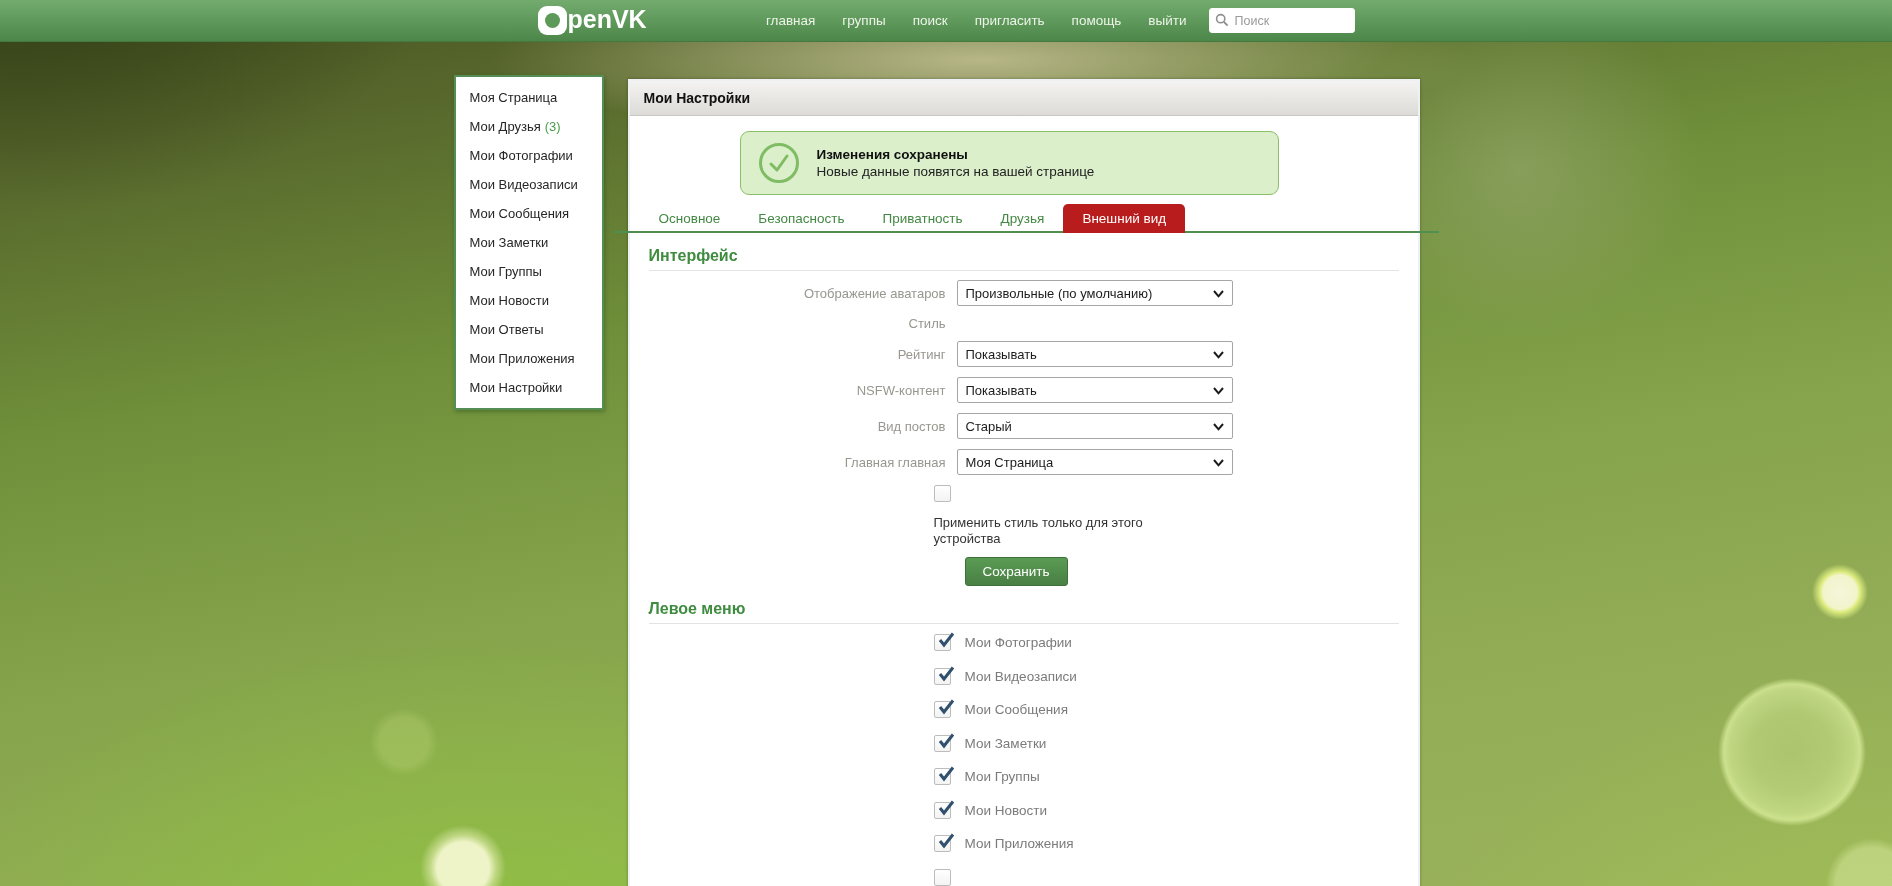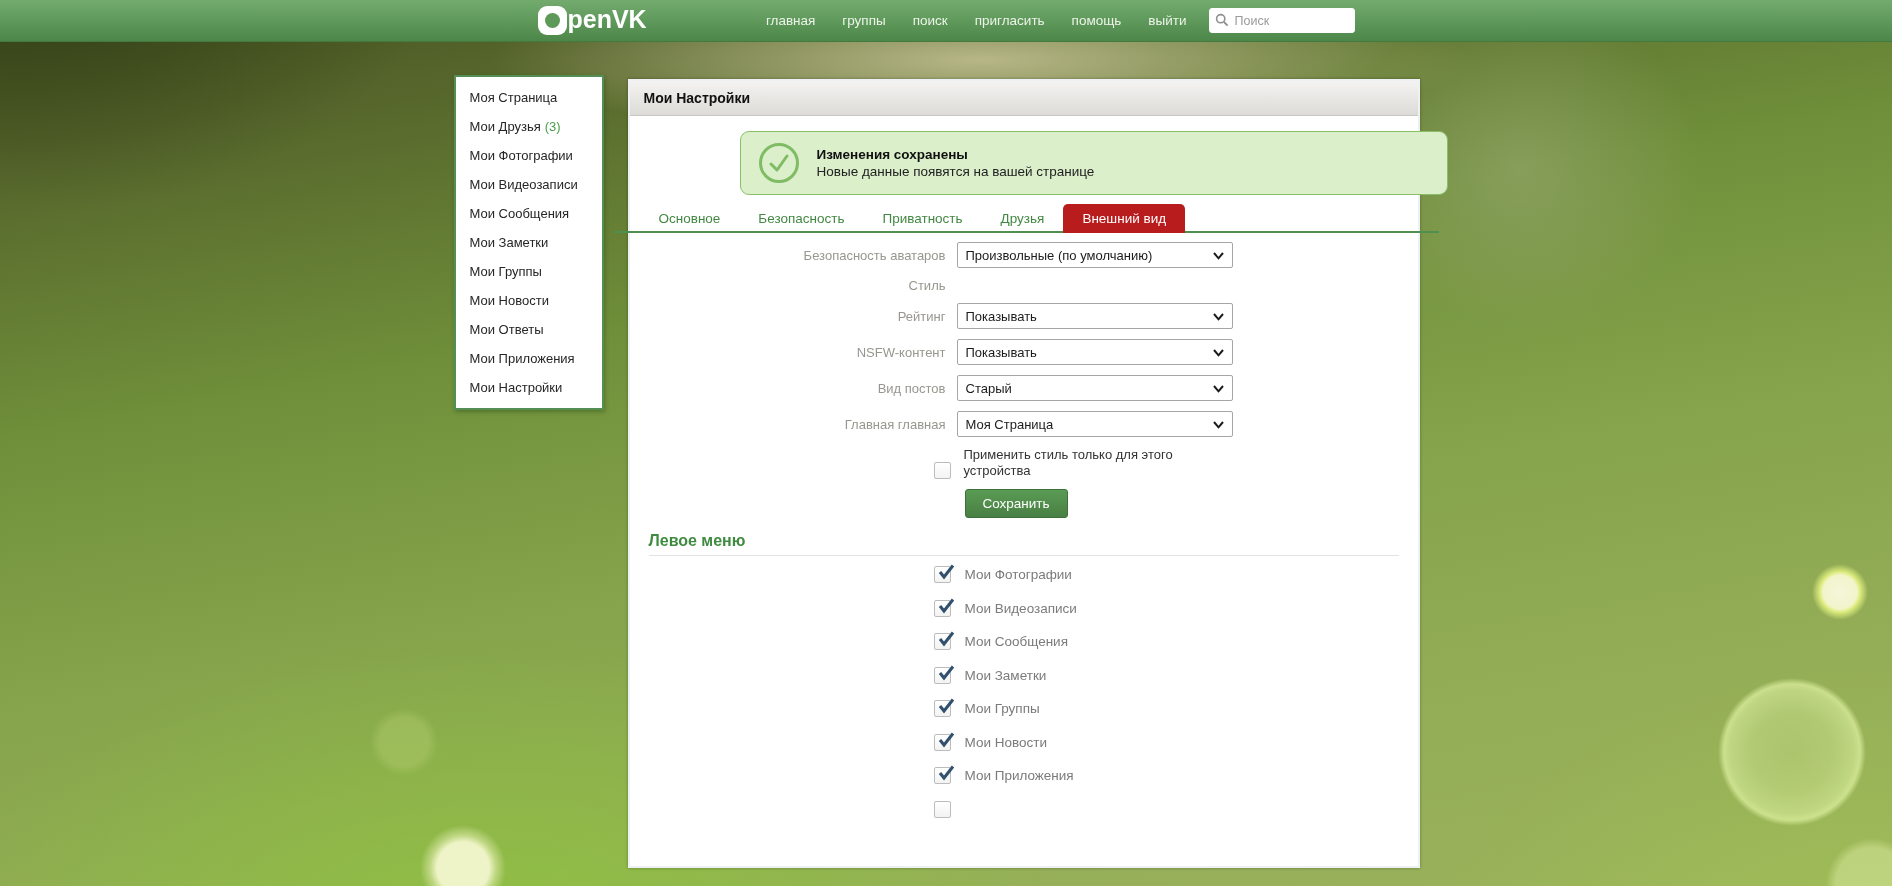--- a/index.html
+++ b/index.html
@@ -42,21 +42,21 @@
   
   .sidebar { width:150px; background:#fff; border:2px solid #548e54; box-shadow:1px 2px 4px rgba(20,60,10,.35); padding:6px 0; flex:none; }
   .side-item { display:block; padding:6px 14px; font-size:13px; line-height:17px; color:#262626; }
   .side-item .count { color:#4a9e4a; margin-left:4px; }
 
   
   .panel { width:792px; margin-left:24px; margin-top:4px; background:#fff; border:2px solid #edf1f4; box-shadow:0 0 3px rgba(0,0,0,.3); padding-bottom:40px; position:relative; }
   .panel-header { background:linear-gradient(#f4f3f1, #dcdbd7); border-bottom:1px solid #c6c6c2; padding:9px 14px; font-weight:bold; font-size:14px; color:#111; }
 
   
-  .alert { width:708px; margin:15px 0 0 110px; background:#dbefcb; border:1px solid #8abf68; border-radius:9px; display:flex; align-items:center; gap:17px; padding:10px 17px; min-height:62px; }
+  .alert { width:539px; margin:15px 0 0 110px; background:#dbefcb; border:1px solid #8abf68; border-radius:9px; display:flex; align-items:center; gap:17px; padding:10px 17px; min-height:62px; }
   .alert-title { font-weight:bold; font-size:13.5px; color:#101010; }
   .alert-text { font-size:13.5px; color:#222; margin-top:2px; }
 
   
   .tabs { display:flex; margin-top:9px; padding-left:10px; position:relative; }
   .tabs::after { content:""; position:absolute; bottom:0; left:-16px; right:-21px; height:2px; background:#4f8f4f; }
   .tab { padding:7px 19px; font-size:13.5px; color:#438843; }
   .tab.active { background:#b91c1c; color:#fff; border-radius:5px 5px 0 0; position:relative; z-index:1; }
 
   .content { padding:0 19px; }
@@ -65,21 +65,21 @@
   
   .form { margin-top:9px; }
   .frow { display:flex; align-items:center; margin-bottom:10px; }
   .flabel { width:308px; text-align:right; padding-right:11px; font-size:13px; color:#97968f; }
   .select { width:276px; height:26px; border:1px solid #a6a6a6; border-radius:2px; background:#fff; display:flex; align-items:center; padding:0 26px 0 8px; font-size:13px; color:#1c1c1c; position:relative; cursor:pointer; }
   .select svg { position:absolute; right:8px; top:9px; }
 
   .cb { width:17px; height:17px; border:1px solid #bcbcbc; border-radius:2px; background:linear-gradient(#fff,#f3f3f3); flex:none; position:relative; }
   .cb svg { position:absolute; left:1px; top:-5px; overflow:visible; }
 
-  .apply-row { margin:3px 0 0 285px; width:262px; display:flex; gap:13px; align-items:flex-end; font-size:13px; color:#333; line-height:16px; cursor:pointer; }
+  .apply-row { margin:3px 0 0 285px; width:262px; display:flex; gap:13px; align-items:flex-start; font-size:13px; color:#333; line-height:16px; cursor:pointer;flex-direction:column; }
   .save-btn { display:inline-block; margin:10px 0 0 316px; background:linear-gradient(#5a9b54,#497f44); border:1px solid #3c713a; border-radius:3px; color:#fff; font-size:13.5px; font-family:inherit; padding:6px 17px; cursor:pointer;text-align:right; }
 
   .check-list { margin-top:2px; }
   .crow { display:flex; align-items:center; gap:14px; height:33.5px; margin-left:285px; font-size:13.5px; color:#7b7b7b; cursor:pointer; }
 </style>
 </head>
 <body>
 
 <header class="navbar">
   <div class="nav-inner">
@@ -139,24 +139,25 @@
 
     <div class="tabs">
       <a class="tab">Основное</a>
       <a class="tab">Безопасность</a>
       <a class="tab">Приватность</a>
       <a class="tab">Друзья</a>
       <a class="tab active">Внешний вид</a>
     </div>
 
     <div class="content">
+      <h3 class="section-h">Интерфейс</h3>
 
       <div class="form">
         <div class="frow">
-          <div class="flabel">Безопасность аватаров</div>
+          <div class="flabel">Отображение аватаров</div>
           <div class="select">
             <span>Произвольные (по умолчанию)</span>
             <svg width="11" height="8" viewBox="0 0 11 8">
                 <path d="M1 1 L5.5 6.3 L10 1" fill="none" stroke="#1a1a1a" stroke-width="2"></path>
               </svg>
           </div>
         </div>
         <div class="frow">
           <div class="flabel">Стиль</div>
         </div>

